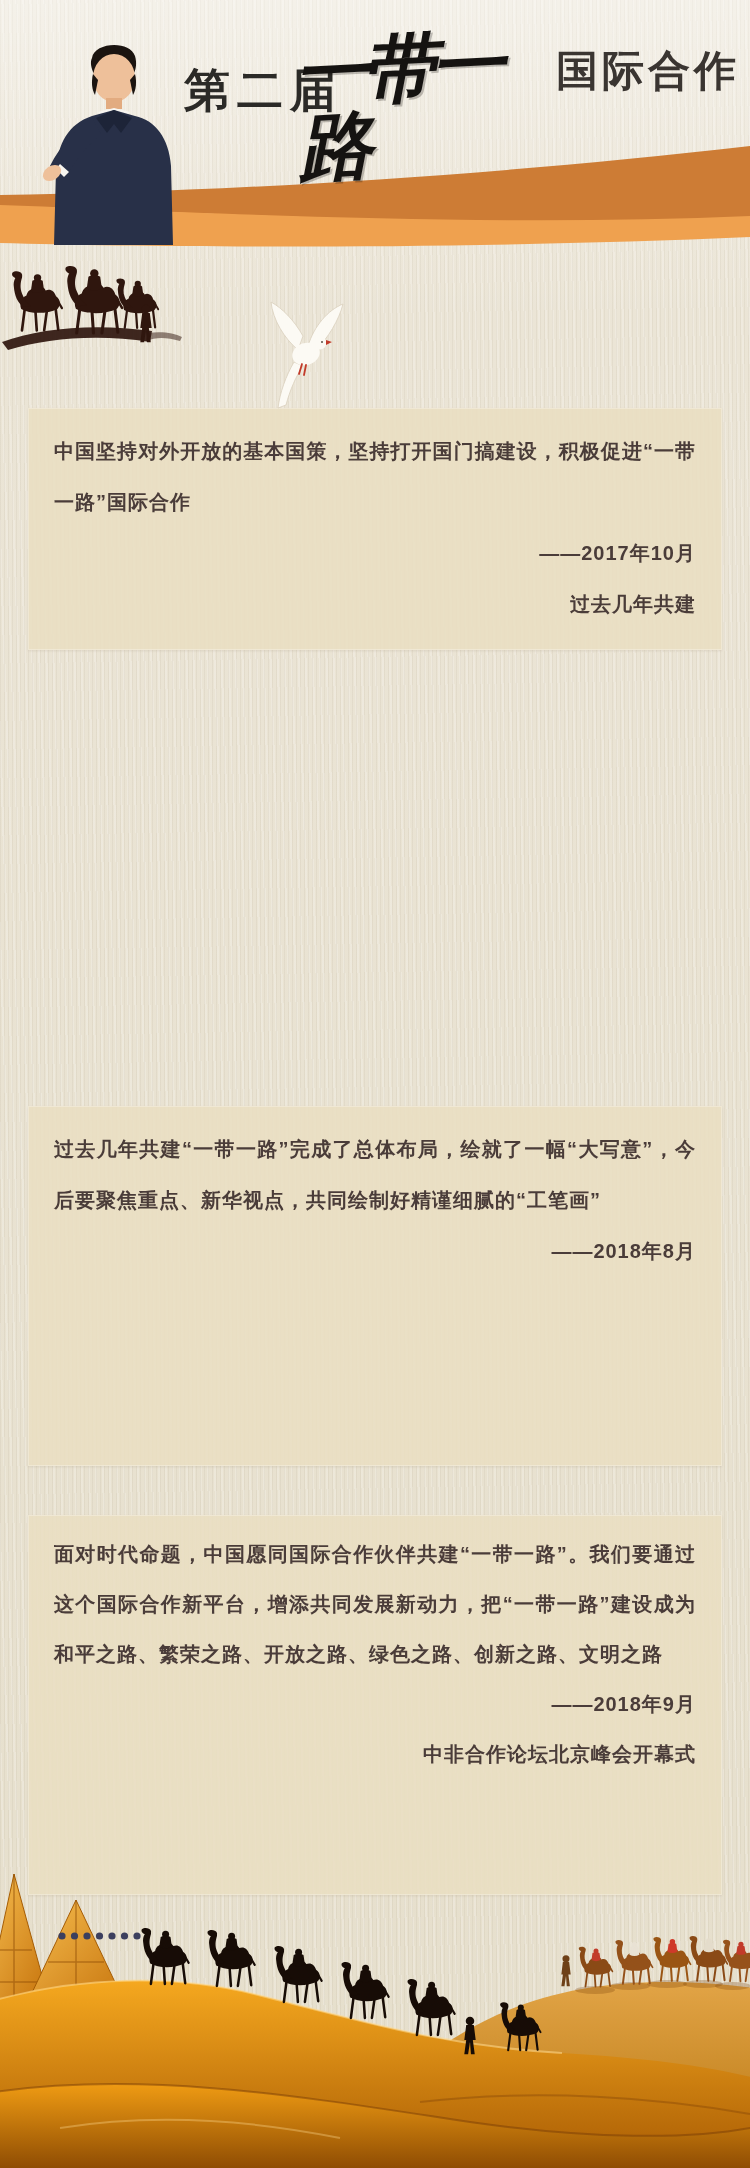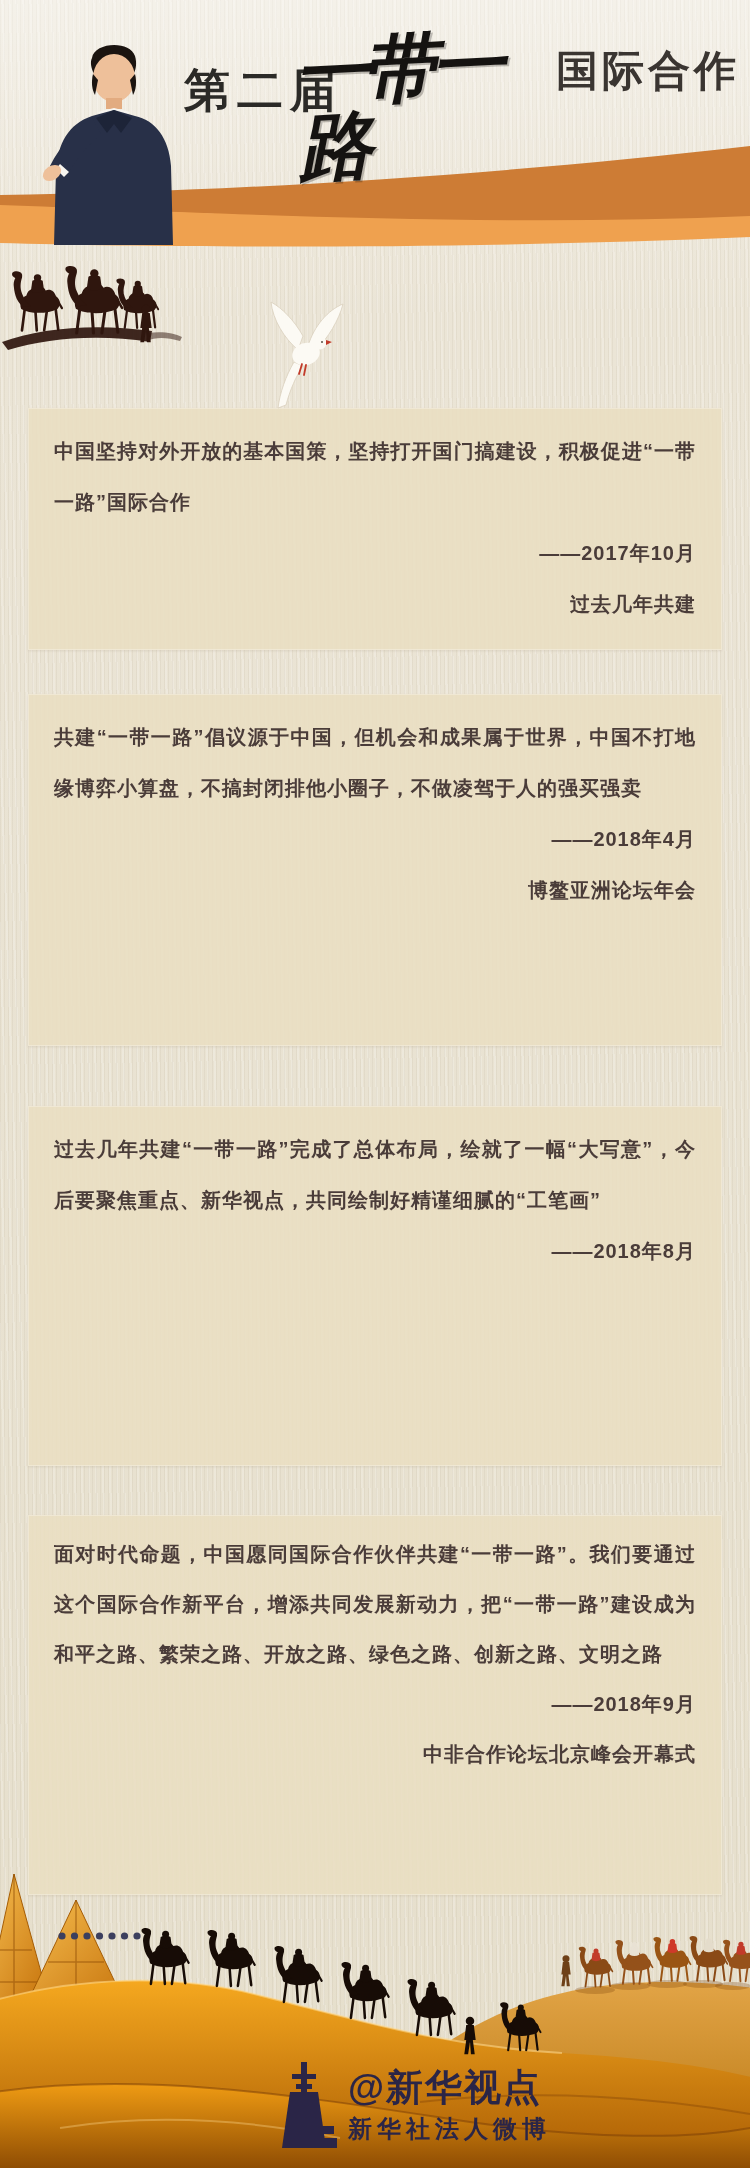--- a/index.html
+++ b/index.html
@@ -120,25 +120,20 @@
   <div class="forum-title">
     <span>国际合作</span>
   </div>
 
   <section class="quote-card card-1">
     <p class="quote-text">中国坚持对外开放的基本国策，坚持打开国门搞建设，积极促进“一带一路”国际合作</p>
     <p class="quote-date">——2017年10月</p>
     <p class="quote-venue">过去几年共建</p>
   </section>
 
-  <section class="quote-card card-2">
-    <p class="quote-text">共建“一带一路”倡议源于中国，但机会和成果属于世界，中国不打地缘博弈小算盘，不搞封闭排他小圈子，不做凌驾于人的强买强卖</p>
-    <p class="quote-date">——2018年4月</p>
-    <p class="quote-venue">博鳌亚洲论坛年会</p>
-  </section>
 
   <section class="quote-card card-3">
     <p class="quote-text">过去几年共建“一带一路”完成了总体布局，绘就了一幅“大写意”，今后要聚焦重点、新华视点，共同绘制好精谨细腻的“工笔画”</p>
     <p class="quote-date">——2018年8月</p>
   </section>
 
   <section class="quote-card card-4">
     <p class="quote-text">面对时代命题，中国愿同国际合作伙伴共建“一带一路”。我们要通过这个国际合作新平台，增添共同发展新动力，把“一带一路”建设成为和平之路、繁荣之路、开放之路、绿色之路、创新之路、文明之路</p>
     <p class="quote-date">——2018年9月</p>
     <p class="quote-venue">中非合作论坛北京峰会开幕式</p>
@@ -256,30 +251,14 @@
           <use href="#camelB"></use>
           <use href="#riderB" x="48" y="30" style="color:#e4dccb"></use>
         </g>
       <g transform="translate(716,1936) scale(0.52)" style="color:#96521b">
           <use href="#camelB"></use>
           <use href="#riderB" x="48" y="30" style="color:#c23b2a"></use>
         </g>
     </g>
   </svg>
 
-  <div class="footer-logo">
-    <svg class="logo-icon" width="62" height="90" viewBox="0 0 62 90">
-      <g fill="#2a2547">
-        <rect x="25" y="0" width="6" height="72"></rect>
-        <rect x="16" y="12" width="24" height="5"></rect>
-        <rect x="20" y="22" width="16" height="5"></rect>
-        <polygon points="14,30 42,30 50,86 6,86"></polygon>
-        <rect x="44" y="64" width="14" height="8"></rect>
-        <rect x="48" y="76" width="13" height="10"></rect>
-      </g>
-    </svg>
-    <div class="logo-text">
-      <div class="logo-handle">@新华视点</div>
-      <div class="logo-subtitle">新华社法人微博</div>
-    </div>
-  </div>
 
 </div>
 
 </body></html>

